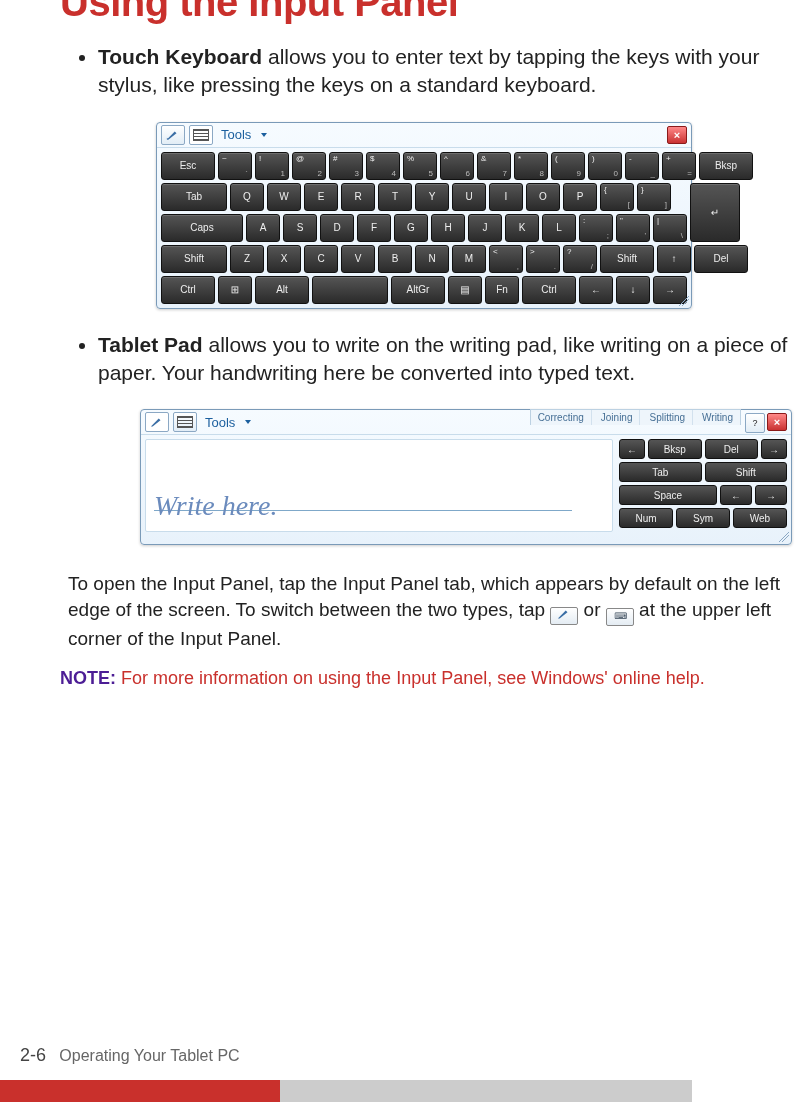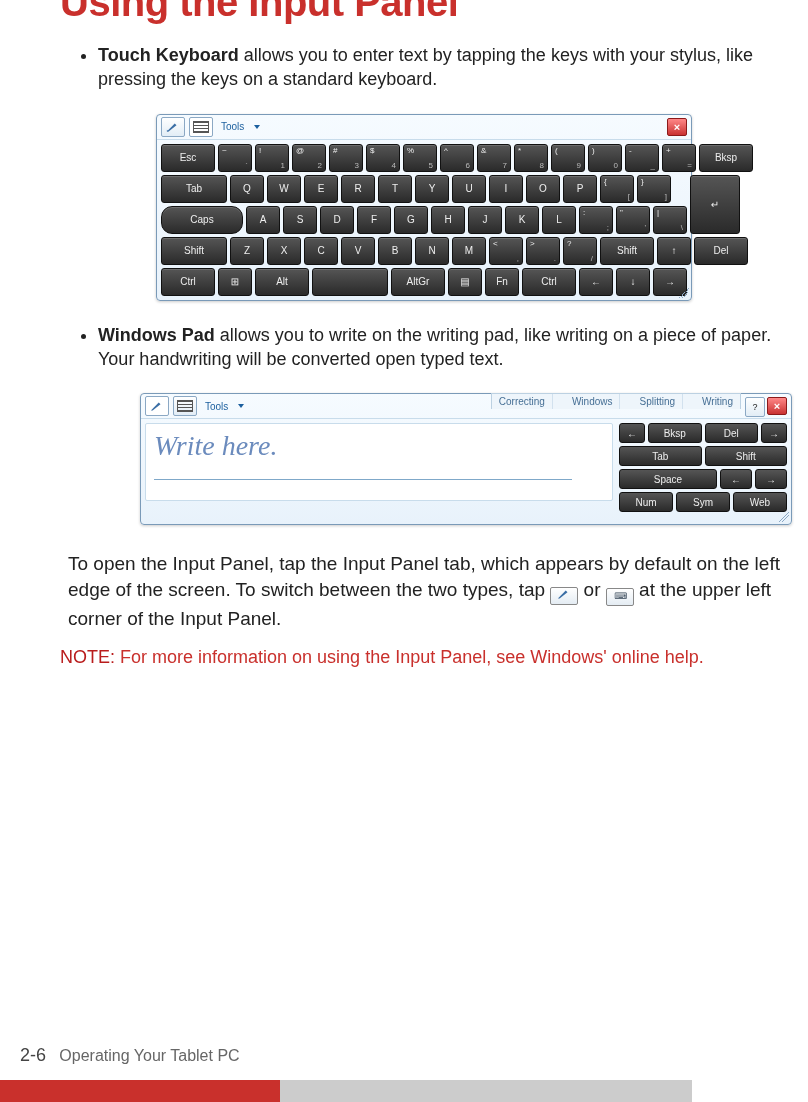--- a/index.html
+++ b/index.html
@@ -30,21 +30,21 @@
     font-size: 19px;
     line-height: 1.35;
     margin-top: 30px;
   }
   ul.bullets {
     list-style: disc;
     padding-left: 38px;
     margin-top: 18px;
   }
   ul.bullets li {
-    font-size: 18px;
+    font-size: 21px;
     line-height: 1.35;
     margin-bottom: 0;
   }
   .bold-black {
     font-weight: 900;
     font-family: Arial, sans-serif;
     font-stretch: condensed;
   }
   .figure-wrap {
     margin: 22px 0 22px 96px;
@@ -72,21 +72,21 @@
     border: 1px solid #8ba8c4;
     background: linear-gradient(#fff, #e2edf6);
     border-radius: 2px;
     display: flex;
     align-items: center;
     justify-content: center;
     font-size: 9px;
   }
   .tbtn.active { background: #fff; box-shadow: inset 0 0 0 1px #fff; }
   .tools-label {
-    font-size: 10px;
+    font-size: 13px;
     color: #1b5f9e;
     padding: 0 4px;
   }
   .dropdown-caret {
     width: 0; height: 0;
     border-left: 3px solid transparent;
     border-right: 3px solid transparent;
     border-top: 4px solid #1b5f9e;
     margin-left: 2px;
   }
@@ -126,21 +126,21 @@
     align-items: center;
     justify-content: center;
     box-shadow: inset 0 1px 0 rgba(255,255,255,.15);
     position: relative;
     flex: 0 0 auto;
   }
   .key .sup { position: absolute; top: 1px; left: 3px; font-size: 8px; }
   .key .sub { position: absolute; bottom: 1px; right: 3px; font-size: 8px; color:#bbb;}
   .key.wide1 { min-width: 44px; }
   .key.wide2 { min-width: 56px; }
-  .key.wide3 { min-width: 72px; border-radius: 11px; }
+  .key.wide3 { min-width: 72px; }
   .key.space { flex: 1 1 auto; }
   .resize {
     position:absolute; right:2px; bottom:2px;
     width:10px; height:10px;
     background:
       linear-gradient(135deg, transparent 50%, #8ba8c4 50% 55%, transparent 55% 65%, #8ba8c4 65% 70%, transparent 70%);
   }
   
   .wpad-panel {
     width: 650px;
@@ -157,22 +157,22 @@
     gap: 6px;
   }
   .write-area {
     flex: 1;
     border: 1px solid #c8dceb;
     background: #fff;
     border-radius: 2px;
     height: 76px;
     position: relative;
     display:flex;
-    align-items:flex-start;
-    padding: 0 8px 0 8px;
+    align-items:flex-end;
+    padding: 0 8px 15px 8px;
   }
   .write-area .line {
     position: absolute;
     bottom: 20px; left:8px; right:40px;
     border-bottom: 1px solid #7fa8c9;
   }
   .write-text {
     font-style: italic;
     font-size: 28px;
     color: #6b8bbd;
@@ -191,21 +191,21 @@
     background: linear-gradient(#555,#2a2a2a);
     border:1px solid #111;
     color:#eee;
     font-size:10px;
     height:18px;
     border-radius:3px;
     display:flex;align-items:center;justify-content:center;
   }
   .correction-tabs {
     position:absolute; top:-1px; right:50px;
-    display:flex; gap:12px;
+    display:flex; gap:2px;
     border:1px solid #bcd1e2;
     border-bottom:none;
     background:#eef5fb;
     font-size:10px;
     color:#466f95;
   }
   .correction-tabs span {
     padding:2px 7px;
     border-right:1px solid #d2e1ee;
   }
@@ -224,21 +224,21 @@
     color:#345;
   }
   .inline-ico.kbdico { letter-spacing:-2px; }
   .note {
     margin-top:14px;
     font-family: Arial, sans-serif;
     font-size: 18px;
     color: #c9302c;
     line-height:1.35;
   }
-  .note .label { color:#b91c1c; font-weight:normal; }
+  .note .label { color:#4c1d95; font-weight:bold; }
   
   .footer {
     position:absolute;
     bottom:0; left:0;
     width:692px;
   }
   .footer-text {
     font-size:16px;
     color:#666;
     font-family: Arial, sans-serif;
@@ -429,42 +429,42 @@
           <div class="key">↓</div>
           <div class="key">→</div>
         </div>
       </div>
       <div class="resize"></div>
     </div>
   </div>
 
   <ul class="bullets">
     <li>
-      <span class="bold-black">Windows Pad</span><span> allows you to write on the writing pad, like writing on a piece of paper. Your handwriting will be converted open typed text.</span>
+      <span class="bold-black">Tablet Pad</span><span> allows you to write on the writing pad, like writing on a piece of paper. Your handwriting here be converted into typed text.</span>
     </li>
   </ul>
 
   <div class="figure-wrap" style="margin-left:40px;">
     <div class="wpad-panel">
       <div class="kbd-titlebar">
         <div class="tbtn active">
           <svg class="pen-svg" viewBox="0 0 16 12">
               <path d="M1 11 L10 2 L12 4 L3 11 Z" fill="#3a6ea5"></path>
             </svg>
         </div>
         <div class="tbtn">
             <span class="kbdlines"></span>
           </div>
         <span class="tools-label">Tools</span>
         <span class="dropdown-caret"></span>
         <div class="tbtn help-ico" style="min-width:18px;">?</div>
         <div class="close-x">×</div>
         <div class="correction-tabs">
           <span>Correcting</span>
-          <span>Windows</span>
+          <span>Joining</span>
           <span>Splitting</span>
           <span>Writing</span>
         </div>
       </div>
       <div class="wpad-body">
         <div class="write-area">
           <div class="line"></div>
           <div class="write-text">Write here.</div>
         </div>
         <div class="sidekeys">

